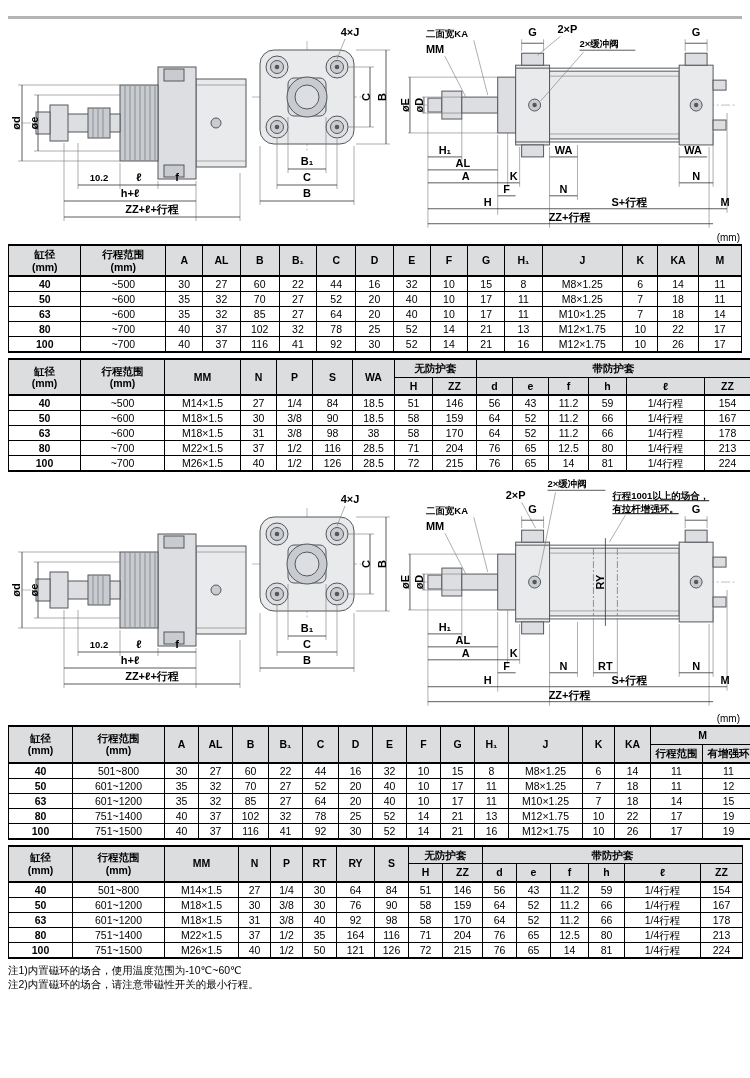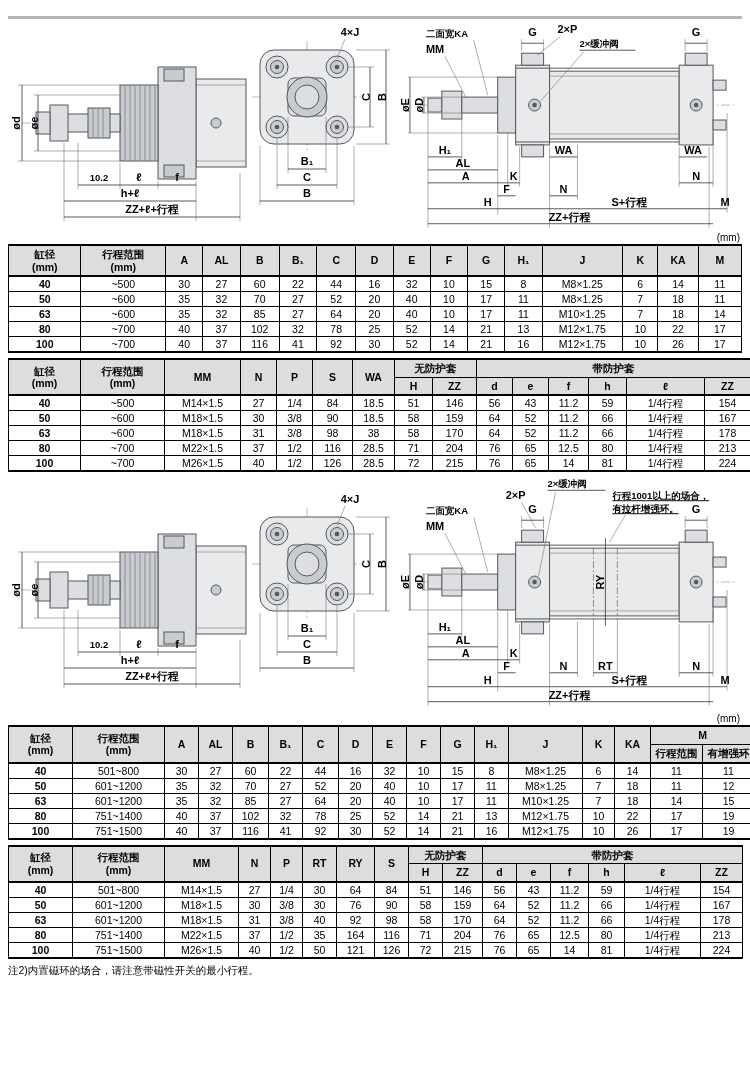--- a/index.html
+++ b/index.html
@@ -969,18 +969,19 @@
             <td>65</td>
             <td>14</td>
             <td>81</td>
             <td>1/4行程</td>
             <td>224</td>
           </tr>
         </tbody>
       </table>
 
   <div class="footnotes">
+    <div>注1)内置磁环的场合，使用温度范围为-10℃~60℃</div>
     <div>注2)内置磁环的场合，请注意带磁性开关的最小行程。</div>
 
   </div>
 
 </div>
 </div>
 
 </body></html>

